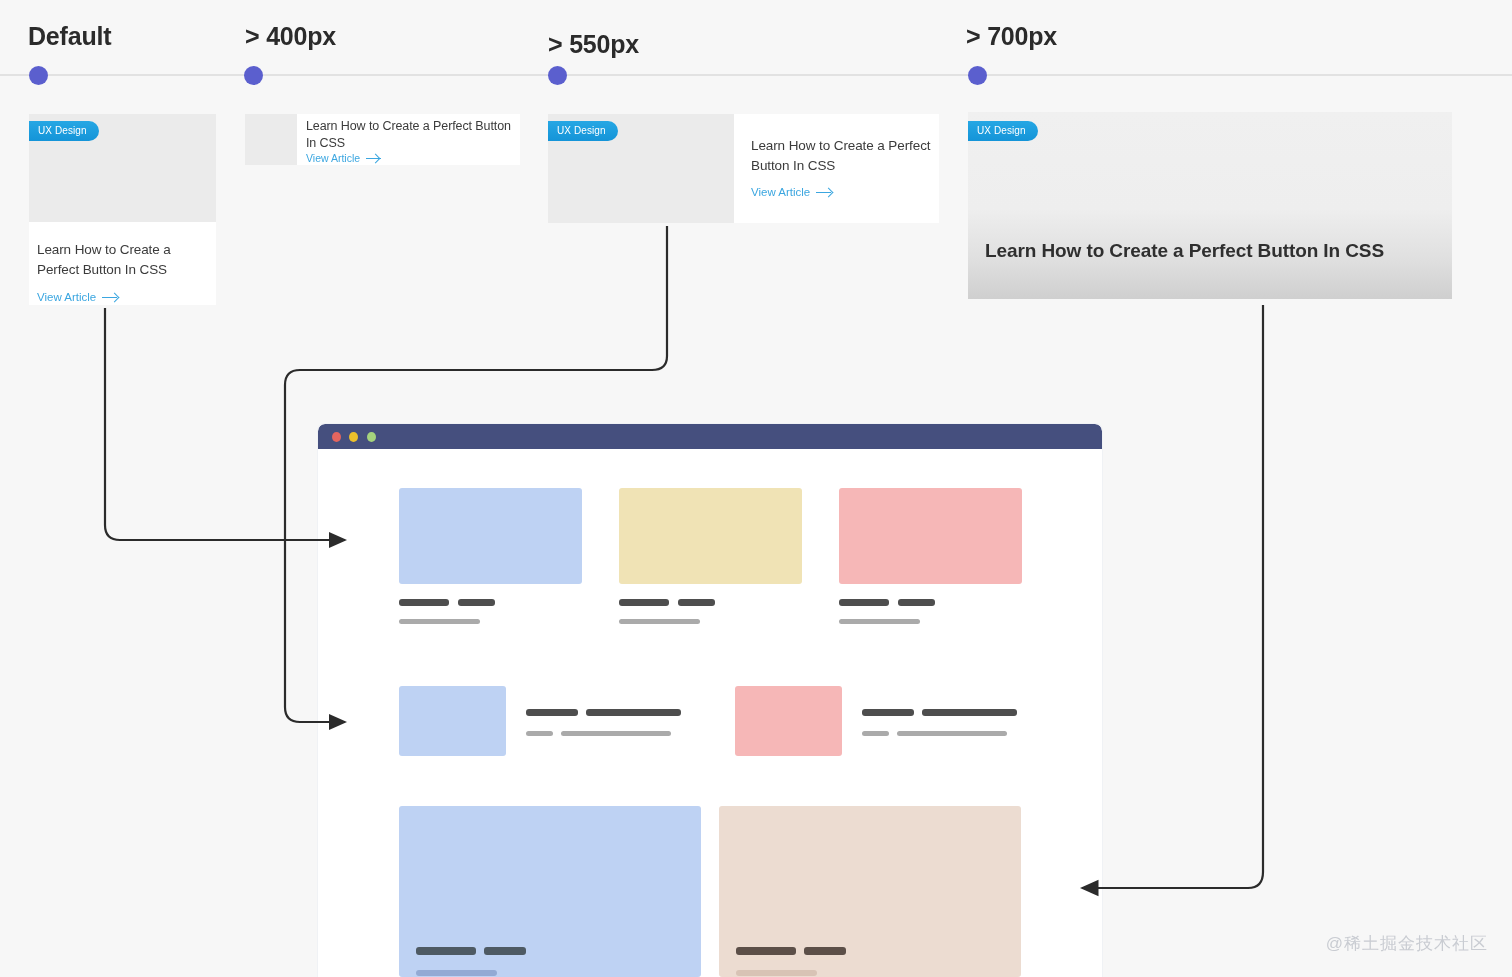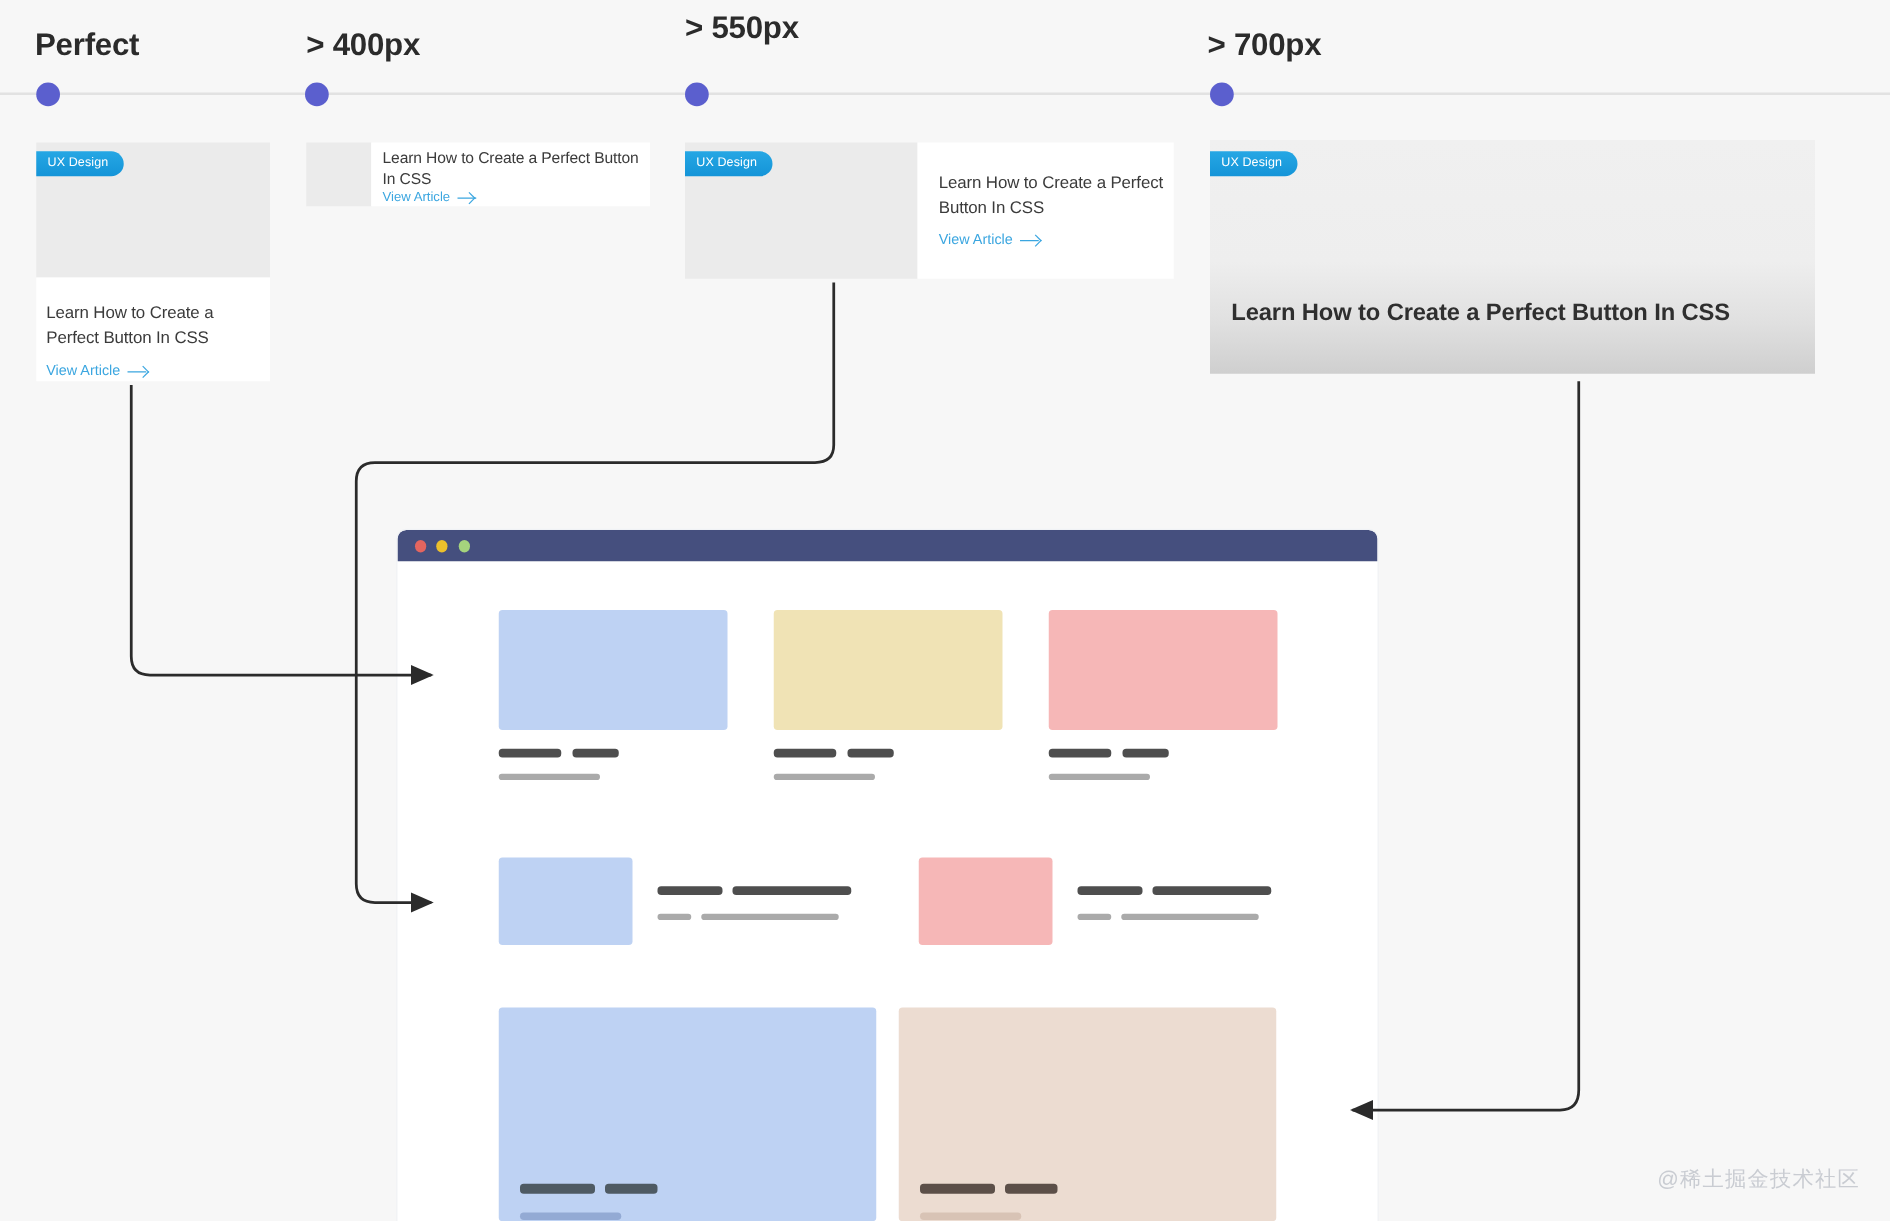--- a/index.html
+++ b/index.html
@@ -177,23 +177,23 @@
     bottom: 22px;
     font-size: 17px;
     color: #c9ccd2;
     letter-spacing: 1px;
     white-space: nowrap;
   }
 </style>
 </head>
 <body>
 
-<div class="bp-label" style="left:28px;  top:22px;">Perfect</div>
+<div class="bp-label" style="left:28px;  top:22px;">Default</div>
 <div class="bp-label" style="left:245px; top:22px;">&gt; 400px</div>
-<div class="bp-label" style="left:548px; top:8px;text-align:right;">&gt; 550px</div>
+<div class="bp-label" style="left:548px; top:30px;text-align:right;">&gt; 550px</div>
 <div class="bp-label" style="left:966px; top:22px;">&gt; 700px</div>
 
 <div class="timeline-line"></div>
 <div class="timeline-dot" style="left:29px;"></div>
 <div class="timeline-dot" style="left:244px;"></div>
 <div class="timeline-dot" style="left:548px;"></div>
 <div class="timeline-dot" style="left:968px;"></div>
 
 <div class="card" style="left:29px; top:114px; width:187px; height:191px;">
   <div class="card-img" style="left:0; top:0; width:187px; height:108px;"></div>

